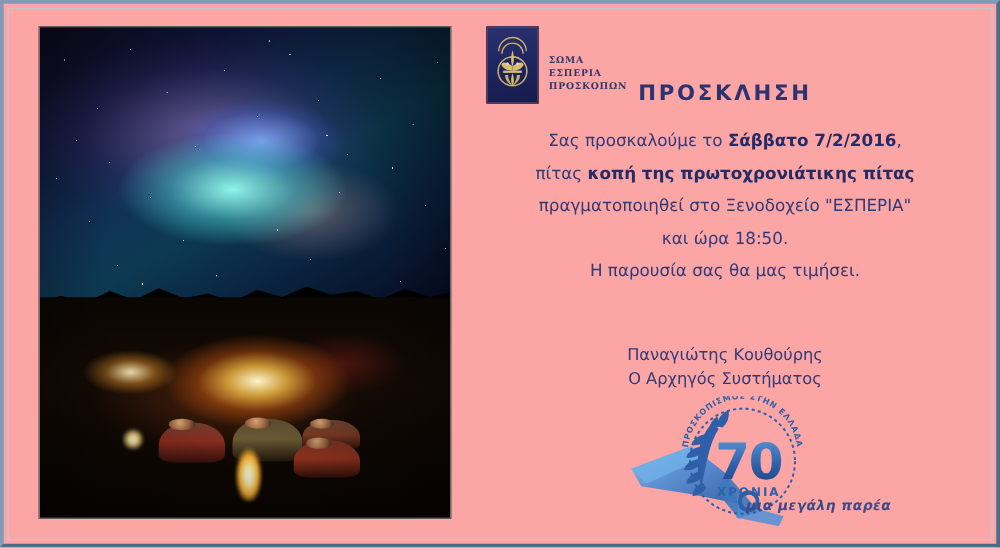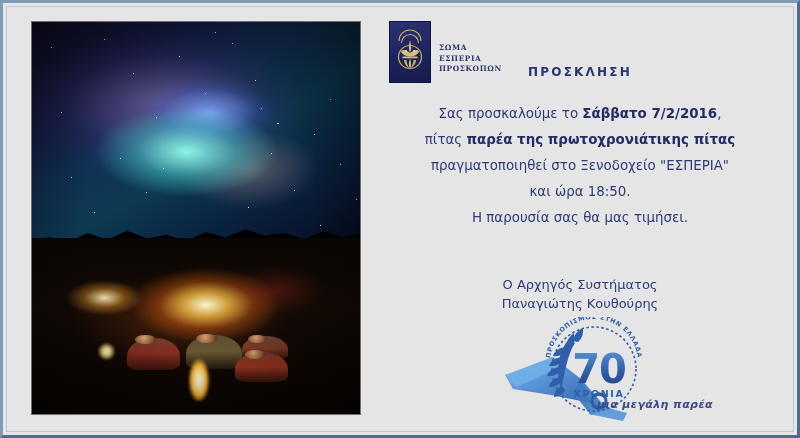--- a/index.html
+++ b/index.html
@@ -3,21 +3,21 @@
 <meta charset="utf-8">
 <style>
   html,body{margin:0;padding:0;}
   body{
     width:800px;height:438px;overflow:hidden;
     background:#ffffff;
     font-family:"DejaVu Sans","Liberation Sans",sans-serif;
   }
   .card{
     position:relative;width:800px;height:438px;box-sizing:border-box;
-    background:#e5e5e5;
+    background:#fca5a5;
     border:3px solid #4b6c8c;
     border-top-color:#7f9bb5;
     border-left-color:#7f9bb5;
   }
   .inner-frame{
     position:absolute;inset:3px;border:1px solid #b9c9d8;pointer-events:none;
   }
 
   
   .photo{
@@ -119,21 +119,21 @@
     border:1px solid #101542;display:flex;align-items:center;justify-content:center;
   }
   .logo-text{
     padding-top:22px;color:#2f3a6b;font-size:7.4px;line-height:1.42;
     letter-spacing:.6px;font-weight:700;white-space:nowrap;
     font-family:"DejaVu Serif","Liberation Serif",serif;
   }
 
   .title{
     position:absolute;left:0;right:0;top:48px;text-align:center;
-    color:#2b3470;font-size:12px;font-weight:700;letter-spacing:2.2px;
+    color:#2b3470;font-size:17px;font-weight:700;letter-spacing:2.2px;
   }
 
   .body-text{
     position:absolute;left:0;right:0;top:84px;text-align:center;
     color:#2f3a78;font-size:13.4px;line-height:26px;
   }
   .body-text .ln{white-space:nowrap;}
   .body-text b{font-weight:700;color:#232c66;}
 
   .signature{
@@ -200,29 +200,29 @@
         <div>ΣΩΜΑ</div>
         <div>ΕΣΠΕΡΙΑ</div>
         <div>ΠΡΟΣΚΟΠΩΝ</div>
       </div>
     </div>
 
     <div class="title">ΠΡΟΣΚΛΗΣΗ</div>
 
     <div class="body-text">
       <div class="ln"><span>Σας προσκαλούμε το </span><b>Σάββατο 7/2/2016</b><span>,</span></div>
-      <div class="ln"><span>πίτας </span><b>παρέα της πρωτοχρονιάτικης πίτας</b></div>
+      <div class="ln"><span>πίτας </span><b>κοπή της πρωτοχρονιάτικης πίτας</b></div>
       <div class="ln">πραγματοποιηθεί στο Ξενοδοχείο "ΕΣΠΕΡΙΑ"</div>
       <div class="ln">και ώρα 18:50.</div>
       <div class="ln">Η παρουσία σας θα μας τιμήσει.</div>
     </div>
 
     <div class="signature">
+      <div>Παναγιώτης Κουθούρης</div>
       <div>Ο Αρχηγός Συστήματος</div>
-      <div>Παναγιώτης Κουθούρης</div>
     </div>
 
     <div class="emblem">
       <svg width="200" height="108" viewBox="0 0 200 108" aria-hidden="true">
         <defs>
           <linearGradient id="scarf" x1="0" y1="0" x2="1" y2="1">
             <stop offset="0%" stop-color="#8cc2ef"></stop>
             <stop offset="45%" stop-color="#4f8ed6"></stop>
             <stop offset="100%" stop-color="#2f5fa8"></stop>
           </linearGradient>

